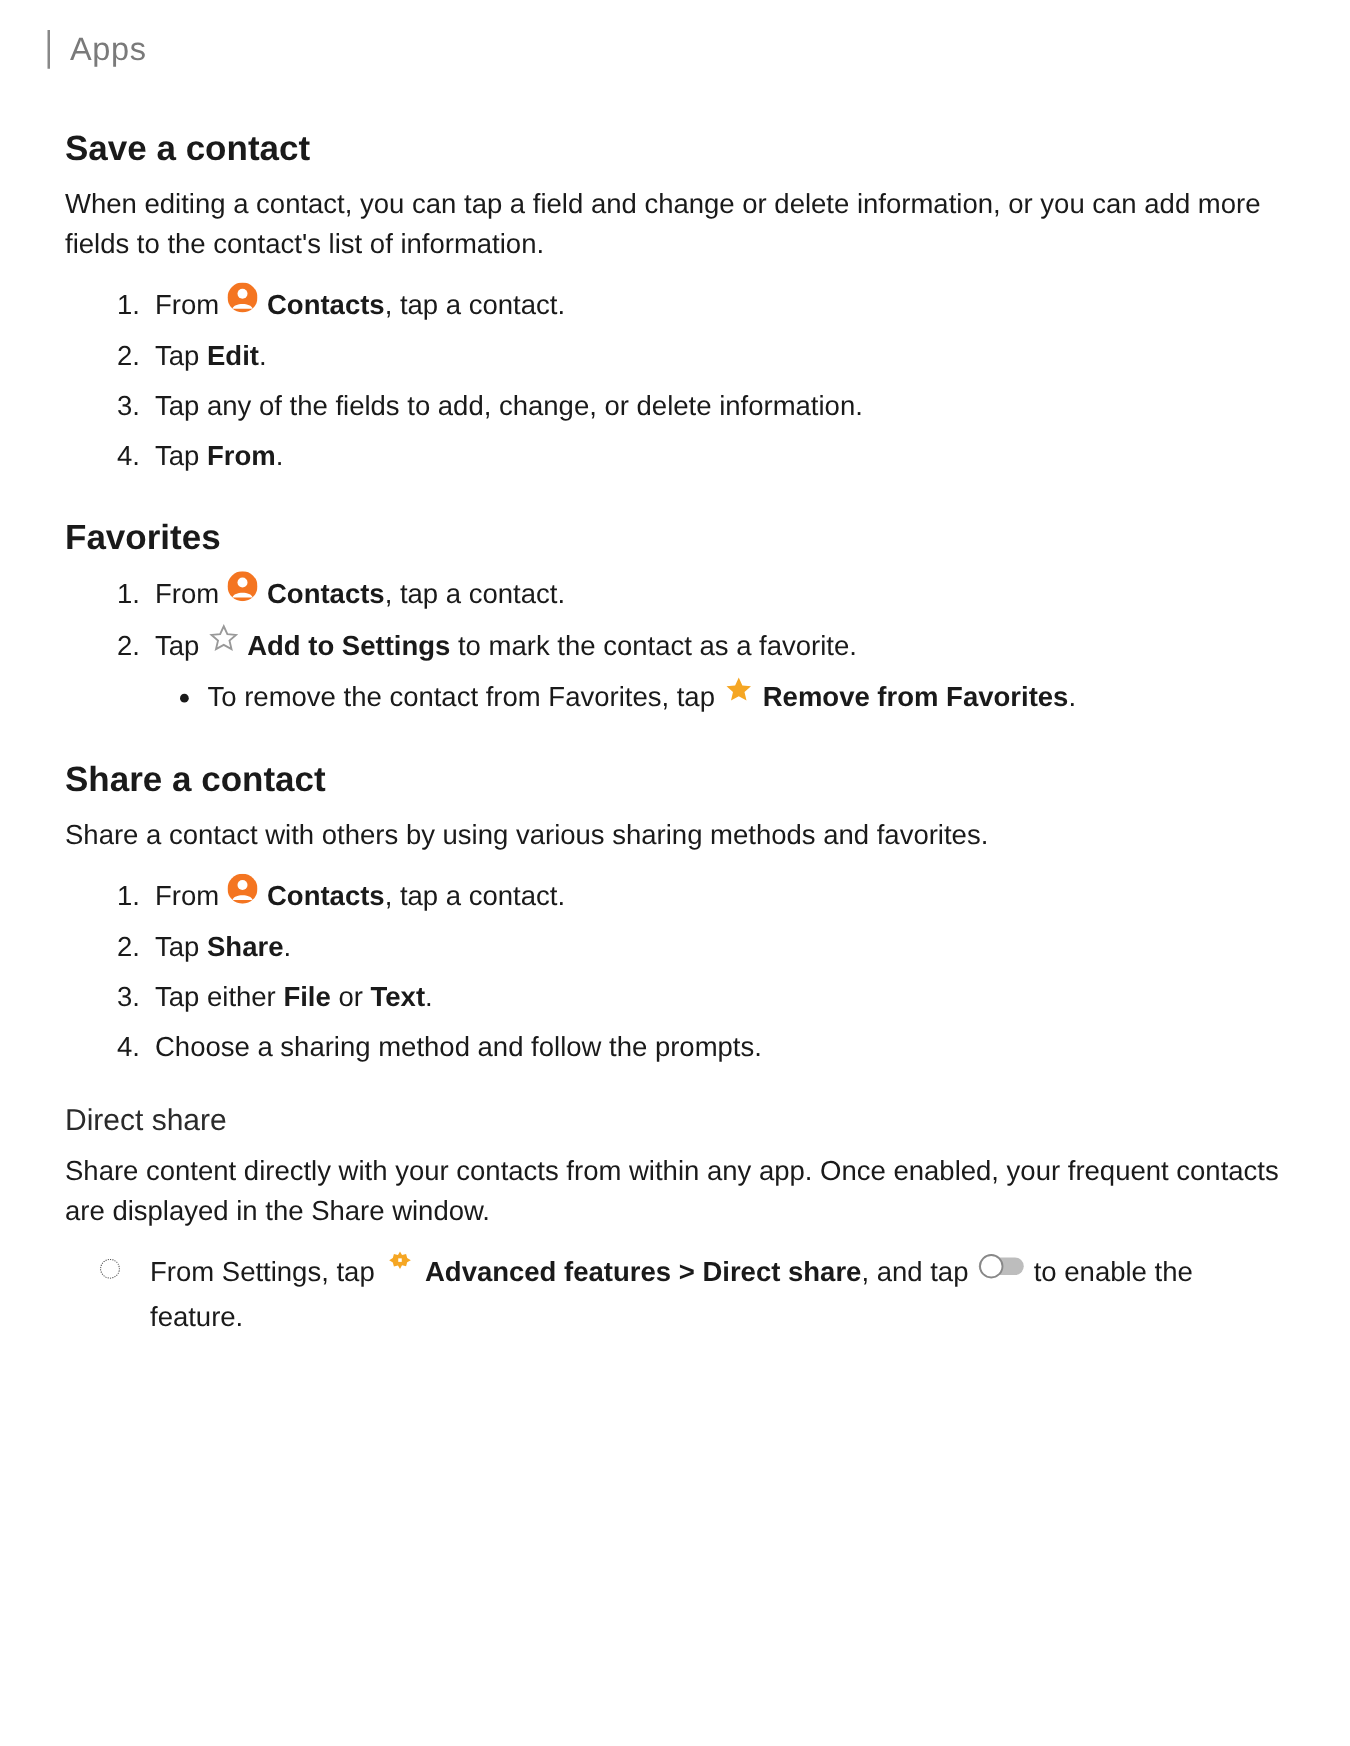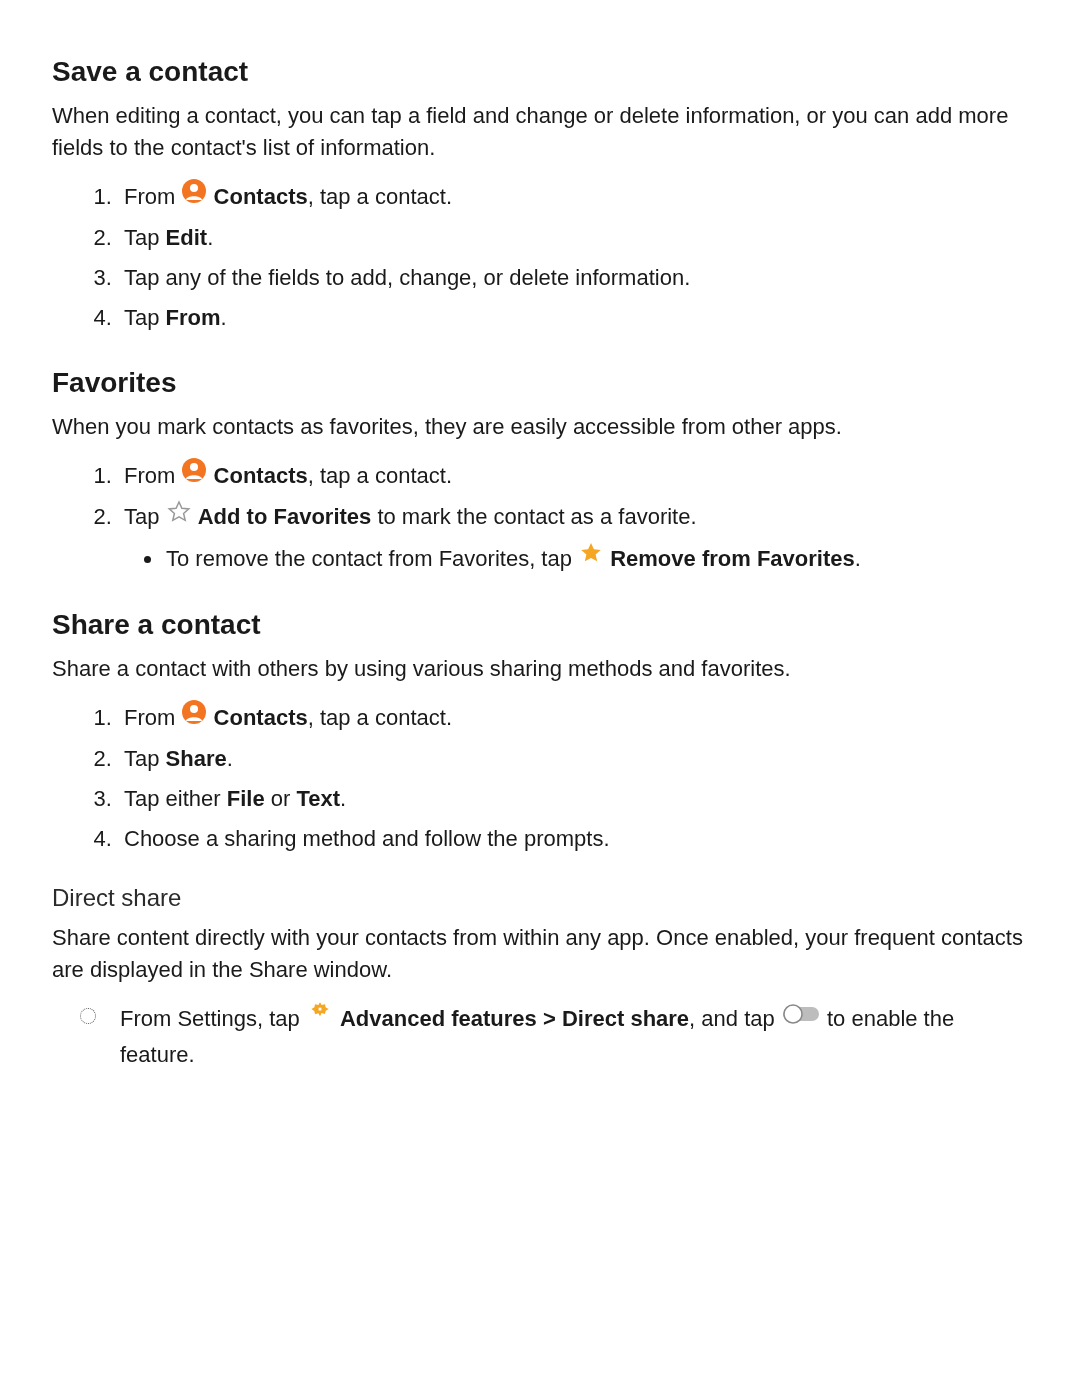--- a/index.html
+++ b/index.html
@@ -93,20 +93,23 @@
     height: 14px;
     border: 1.5px dotted #555;
     border-radius: 50%;
   }
 </style>
 </head>
 <body>
 
 <div class="page">
 
+  <div class="header-bar">
+    <span class="header-title">Apps</span>
+  </div>
 
   <h2 class="section">Save a contact</h2>
   <p class="intro">When editing a contact, you can tap a field and change or delete information, or you can add more fields to the contact's list of information.</p>
   <ol>
     <li>
       <span>From </span>
       <span class="inline-icon">
         <svg width="24" height="24" viewBox="0 0 24 24">
             <circle cx="12" cy="12" r="12" fill="#f47521"></circle>
             <circle cx="12" cy="9" r="4" fill="#fff"></circle>
@@ -114,41 +117,40 @@
           </svg>
       </span>
       <span class="strong">Contacts</span><span>, tap a contact.</span>
     </li>
     <li><span>Tap </span><span class="strong">Edit</span><span>.</span></li>
     <li>Tap any of the fields to add, change, or delete information.</li>
     <li><span>Tap </span><span class="strong">From</span><span>.</span></li>
   </ol>
 
   <h2 class="section">Favorites</h2>
-  <p class="intro">When you mark contacts as favorites, they are easily accessible from other apps.</p>
   <ol>
     <li>
       <span>From </span>
       <span class="inline-icon">
         <svg width="24" height="24" viewBox="0 0 24 24">
             <circle cx="12" cy="12" r="12" fill="#f47521"></circle>
             <circle cx="12" cy="9" r="4" fill="#fff"></circle>
             <path d="M4 21c1-5 15-5 16 0" fill="#fff"></path>
           </svg>
       </span>
       <span class="strong">Contacts</span><span>, tap a contact.</span>
     </li>
     <li>
       <span>Tap </span>
       <span class="inline-icon">
         <svg width="24" height="24" viewBox="0 0 24 24">
             <path d="M12 2l2.9 6.3 6.9.6-5.2 4.6 1.6 6.8L12 16.9 5.8 20.3l1.6-6.8L2.2 8.9l6.9-.6L12 2z" fill="none" stroke="#999" stroke-width="1.5"></path>
           </svg>
       </span>
-      <span class="strong">Add to Favorites</span><span> to mark the contact as a favorite.</span>
+      <span class="strong">Add to Settings</span><span> to mark the contact as a favorite.</span>
       <ul>
         <li>
           <span>To remove the contact from Favorites, tap </span>
           <span class="inline-icon">
             <svg width="24" height="24" viewBox="0 0 24 24">
                 <path d="M12 2l2.9 6.3 6.9.6-5.2 4.6 1.6 6.8L12 16.9 5.8 20.3l1.6-6.8L2.2 8.9l6.9-.6L12 2z" fill="#f5a623"></path>
               </svg>
           </span>
           <span class="strong">Remove from Favorites</span><span>.</span>
         </li>

